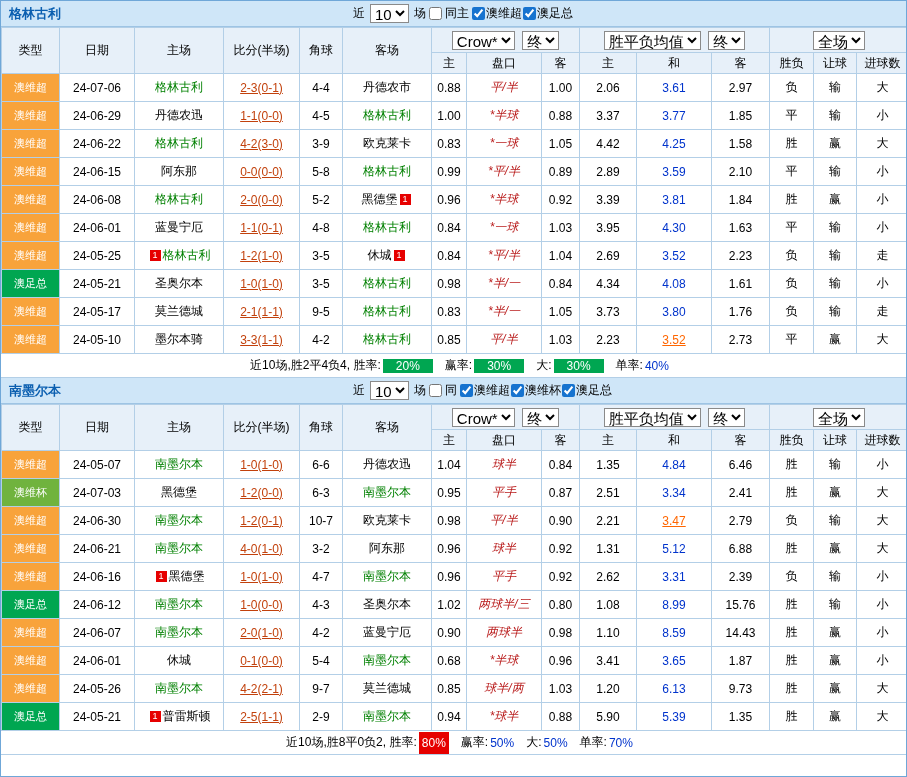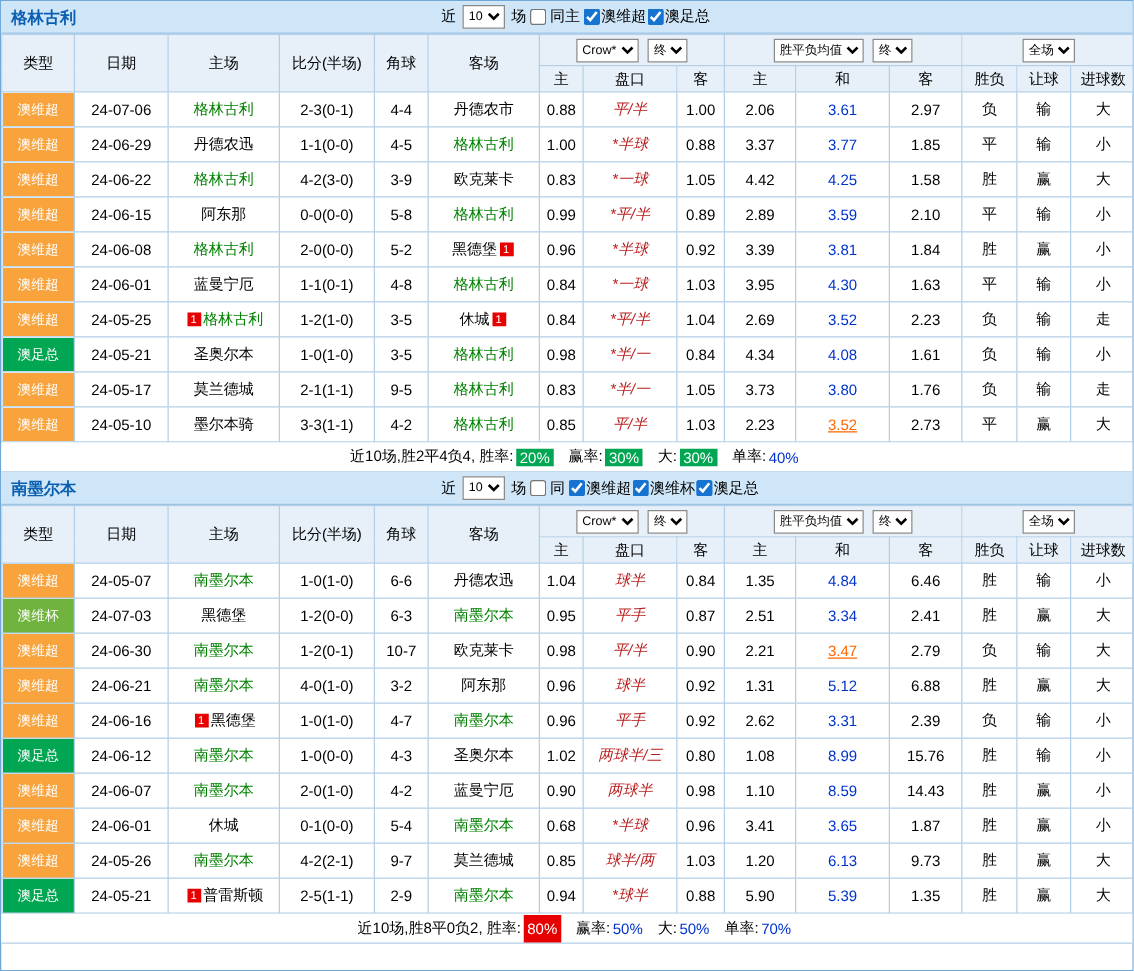--- a/index.html
+++ b/index.html
@@ -15,56 +15,56 @@
   .close { position:absolute; right:5px; top:3px; width:18px; height:18px; background:#4a9be0;
     border:1px solid #bcd9f0; border-radius:3px; color:#fff; text-align:center; line-height:16px;
     font-size:11px; cursor:pointer; }
 
   .sec-head { height:26px; background:#cfe6f8; border-bottom:1px solid #9ec4e4; position:relative;
     display:flex; align-items:center; font-size:12px; color:#000; }
   .sec-title { color:#0b5fb0; font-weight:bold; font-size:13px; padding-left:8px; }
   .filters { position:absolute; left:352px; display:flex; align-items:center; gap:3px; }
   .league-filters { display:flex; align-items:center; gap:1px; }
   .cb { width:13px; height:13px; accent-color:#1673cf; vertical-align:middle; }
-  .sel { font-size:10px; height:19px; border:1px solid #8a8a8a; background:#fff; margin:0 2px; vertical-align:middle; }
+  .sel { font-size:15px; height:19px; border:1px solid #8a8a8a; background:#fff; margin:0 2px; vertical-align:middle; }
 
   table.grid { width:100%; border-collapse:collapse; table-layout:fixed; font-size:12px; text-align:center; }
   .grid th, .grid td { border:1px solid #b3cfe7; overflow:hidden; white-space:nowrap; }
   .grid thead th { background:#e7f0f9; font-weight:normal; color:#000; }
   .grid thead tr.r1 th { height:25px; }
   .grid thead tr.r2 th { height:21px; }
   .grid td { height:28px; color:#000; }
 
   td.type { color:#fff; font-size:11px; }
   .lg-orange { background:#f8a33b; }
   .lg-green  { background:#00a651; }
   .lg-olive  { background:#70b33e; }
 
   td.team.focal { color:#008000; }
-  td.score { color:#000000; }
+  td.score { color:#c2410c;text-decoration:underline; }
   td.handicap { color:#b91c1c;font-style:italic; }
   td.draw { color:#0033cc;margin-top:13px; }
   td.draw.hit { color:#ff6600; text-decoration:underline; }
 
   .r-win  { color:#ff0000; }
   .r-draw { color:#0033cc; }
   .r-loss { color:#009900; }
   .h-win  { color:#ff0000; }
   .h-loss { color:#009900; }
   .g-big   { color:#ff0000; }
   .g-small { color:#009900; }
   .g-push  { color:#ff8a00; }
 
   .card { display:inline-block; width:11px; height:11px; line-height:11px; background:#e60000;
     color:#fff; font-size:9px; margin:0 2px; text-align:center; vertical-align:1px; }
 
   .summary { height:24px; display:flex; align-items:center; justify-content:center;
     font-size:12px; border-bottom:1px solid #b3cfe7; background:#fff; }
   .summary span[data-name="summary-label"] { margin-left:12px; }
-  .badge-green { background:#00a651; color:#fff; padding:0 3px; margin-left:2px;text-align:center; }
+  .badge-green { background:#00a651; color:#fff; padding:0 13px; margin-left:2px;text-align:center; }
   .badge-red   { background:#e60000; color:#fff; padding:4px 3px; margin-left:2px; }
   .val-plain   { color:#0033cc; margin-left:2px; }
 </style>
 </head>
 <body>
 
 <div class="window" data-name="recent-results-window">
 
 
   <div class="sec-head" data-name="section-header-home-team">

